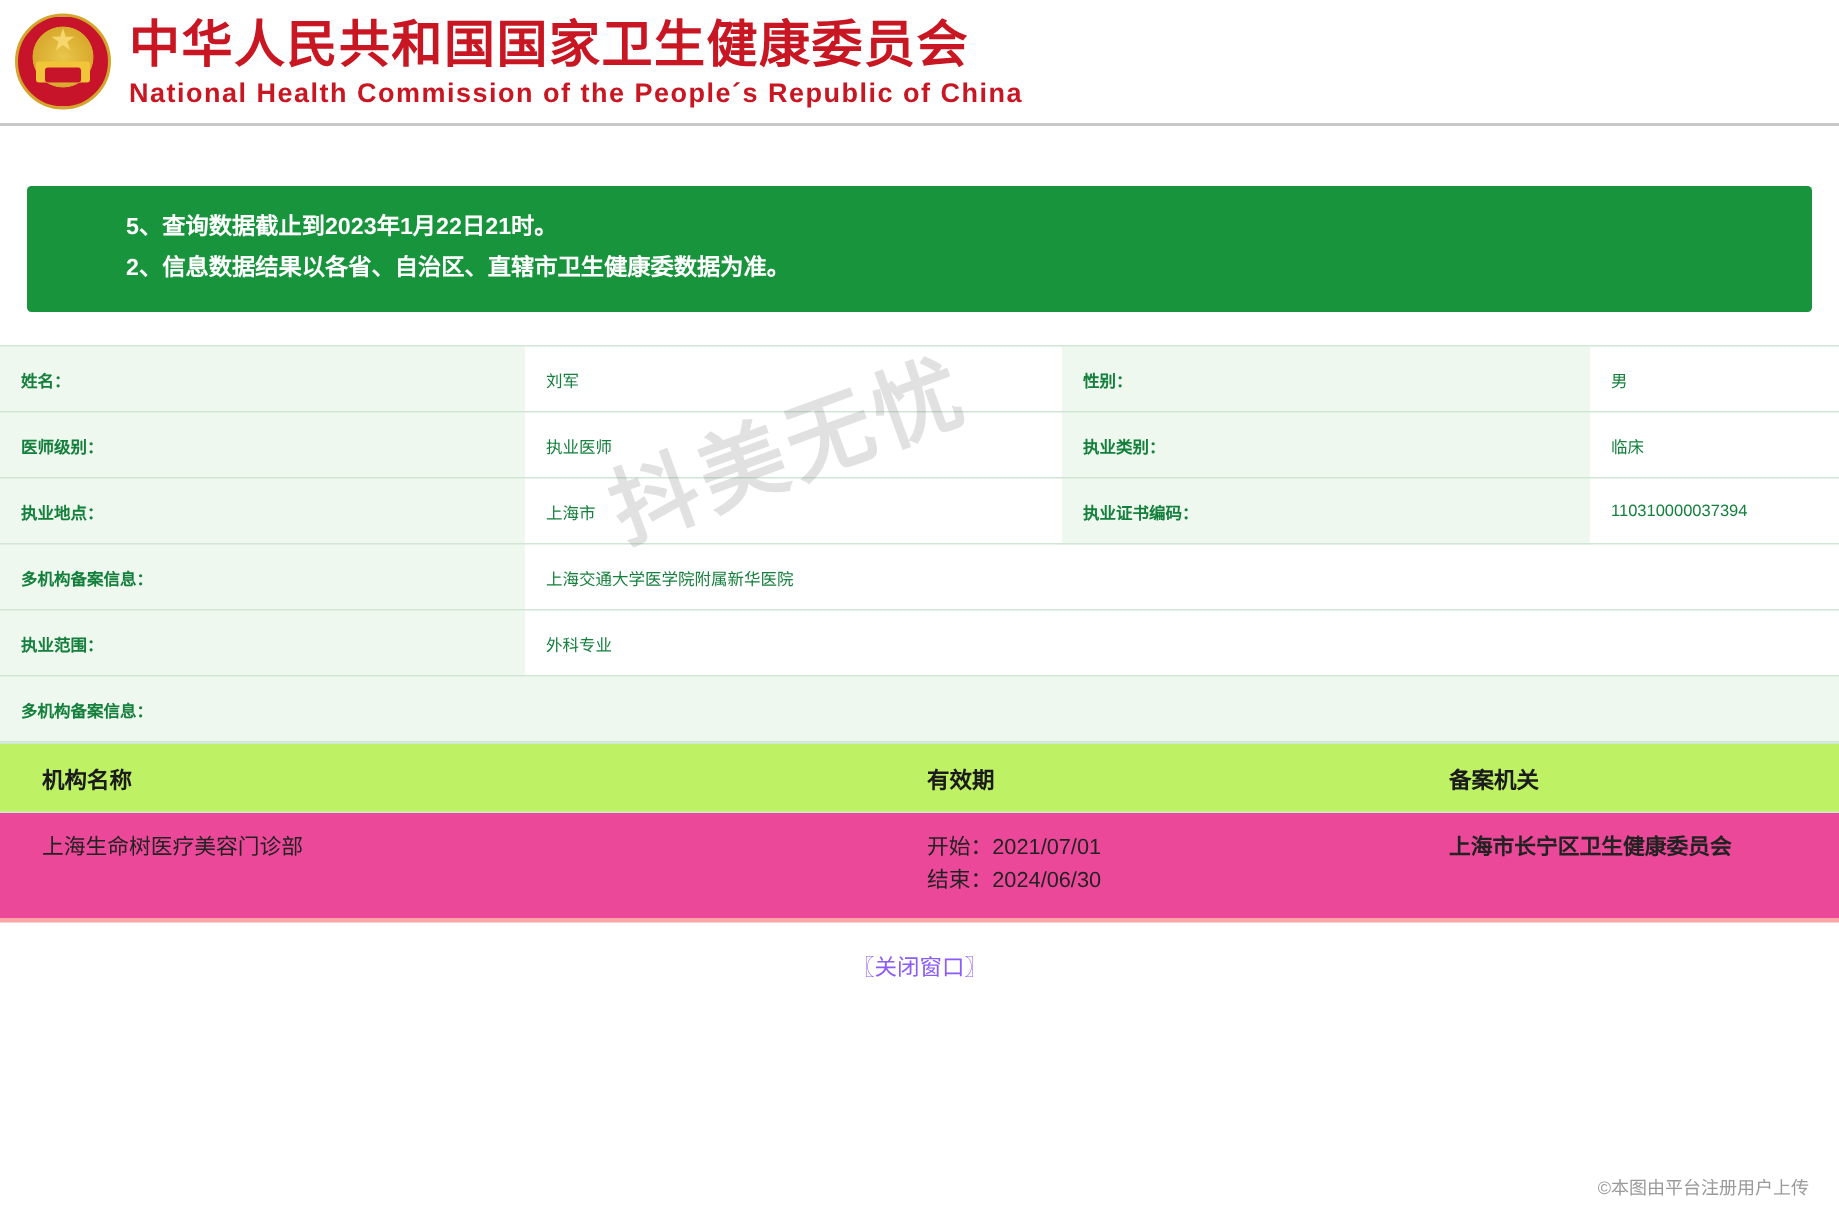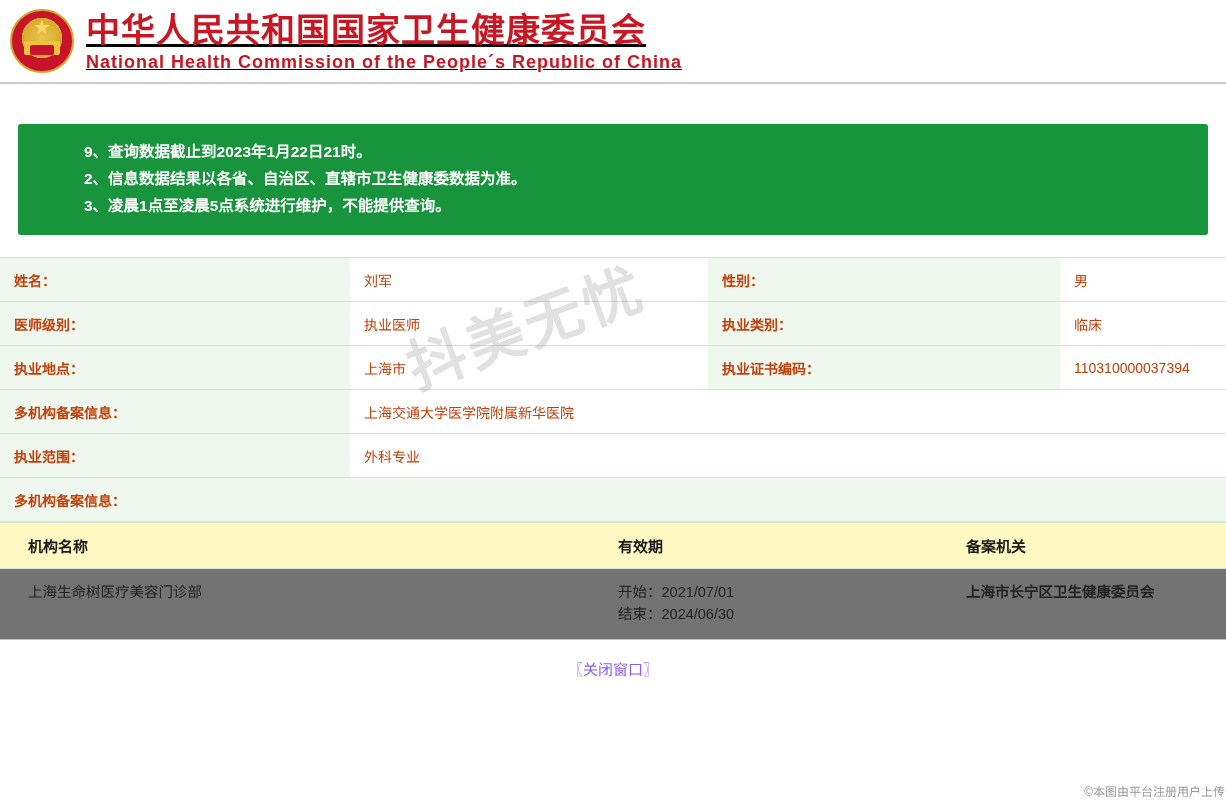--- a/index.html
+++ b/index.html
@@ -66,21 +66,20 @@
     left: 6px; top: 4px;
     width: 24px; height: 10px;
     background: #c8142a;
     border-radius: 2px;
   }
   .title-block {
     display: flex;
     flex-direction: column;
     justify-content: flex-end;
     padding-top: 2px;
-    text-decoration: underline;
   }
   .title-cn {
     color: #c81622;
     font-size: 34px;
     font-weight: bold;
     letter-spacing: 1px;
     line-height: 1.12;
     white-space: nowrap;
     font-family: "DejaVu Sans", "Liberation Sans", sans-serif;
   }
@@ -141,22 +140,22 @@
   }
   table.info {
     border-collapse: collapse;
     width: 1226px;
     table-layout: fixed;
   }
   table.info td {
     border-top: 1px solid #cfe6d4;
     border-bottom: 1px solid #cfe6d4;
     height: 44px;
-    font-size: 14px;
-    color: #c2410c;
+    font-size: 11px;
+    color: #15803d;
     padding: 0 14px;
     vertical-align: middle;
   }
   td.lbl {
     background: #eef8ee;
     font-weight: bold;
     color: #1b1b1b;
   }
   td.val {
     background: #ffffff;
@@ -177,37 +176,37 @@
   }
 
   
   table.orgs {
     border-collapse: collapse;
     width: 1226px;
     table-layout: fixed;
     margin-top: 0;
   }
   table.orgs th {
-    background: #fef9c3;
+    background: #bef264;
     border-top: 1px solid #cfe6d4;
     border-bottom: 1px solid #cfe6d4;
     height: 46px;
     font-size: 15px;
     font-weight: bold;
     text-align: left;
     padding: 0 14px 0 28px;
     color: #1b1b1b;
   }
   table.orgs td {
-    border-bottom: 1px solid #fca5a5;
+    border-bottom: 3px solid #fca5a5;
     font-size: 14.5px;
     padding: 12px 14px 14px 28px;
     vertical-align: top;
     color: #222;
-    background: #737373;
+    background: #ec4899;
     line-height: 22px;
   }
   th.c1, td.c1 { width: 590px; }
   th.c2, td.c2 { width: 348px; }
   th.c3, td.c3 { width: 288px; font-weight: bold; }
 
   .date-line { white-space: nowrap; }
 
   
   .footer {
@@ -216,21 +215,21 @@
     font-size: 15px;
     color: #222;
   }
   .footer a {
     color: #8b5cf6;
     text-decoration: none;
     cursor: pointer;
   }
   .corner-mark {
     position: absolute;
-    right: 1px;
+    right: 20px;
     bottom: 4px;
     font-size: 12px;
     color: #9a9a9a;
     white-space: nowrap;
   }
   .page { position: relative; width: 1226px; height: 803px; }
 </style>
 </head>
 <body>
 
@@ -246,23 +245,22 @@
       <div class="title-block">
         <div class="title-cn">中华人民共和国国家卫生健康委员会</div>
         <div class="title-en">National Health Commission of the People´s Republic of China</div>
       </div>
     </div>
   </div>
   <div class="header-rule"></div>
   <div class="header-spacer"></div>
 
   <div class="notice">
-    <div class="notice-line">9、查询数据截止到2023年1月22日21时。</div>
+    <div class="notice-line">5、查询数据截止到2023年1月22日21时。</div>
     <div class="notice-line">2、信息数据结果以各省、自治区、直辖市卫生健康委数据为准。</div>
-    <div class="notice-line">3、凌晨1点至凌晨5点系统进行维护，不能提供查询。</div>
   </div>
 
   <div class="table-wrap">
     <div class="watermark">抖美无忧</div>
     <table class="info">
       <tbody>
         <tr>
           <td class="lbl lbl-a">姓名：</td>
           <td class="val val-a">刘军</td>
           <td class="lbl lbl-b">性别：</td>

